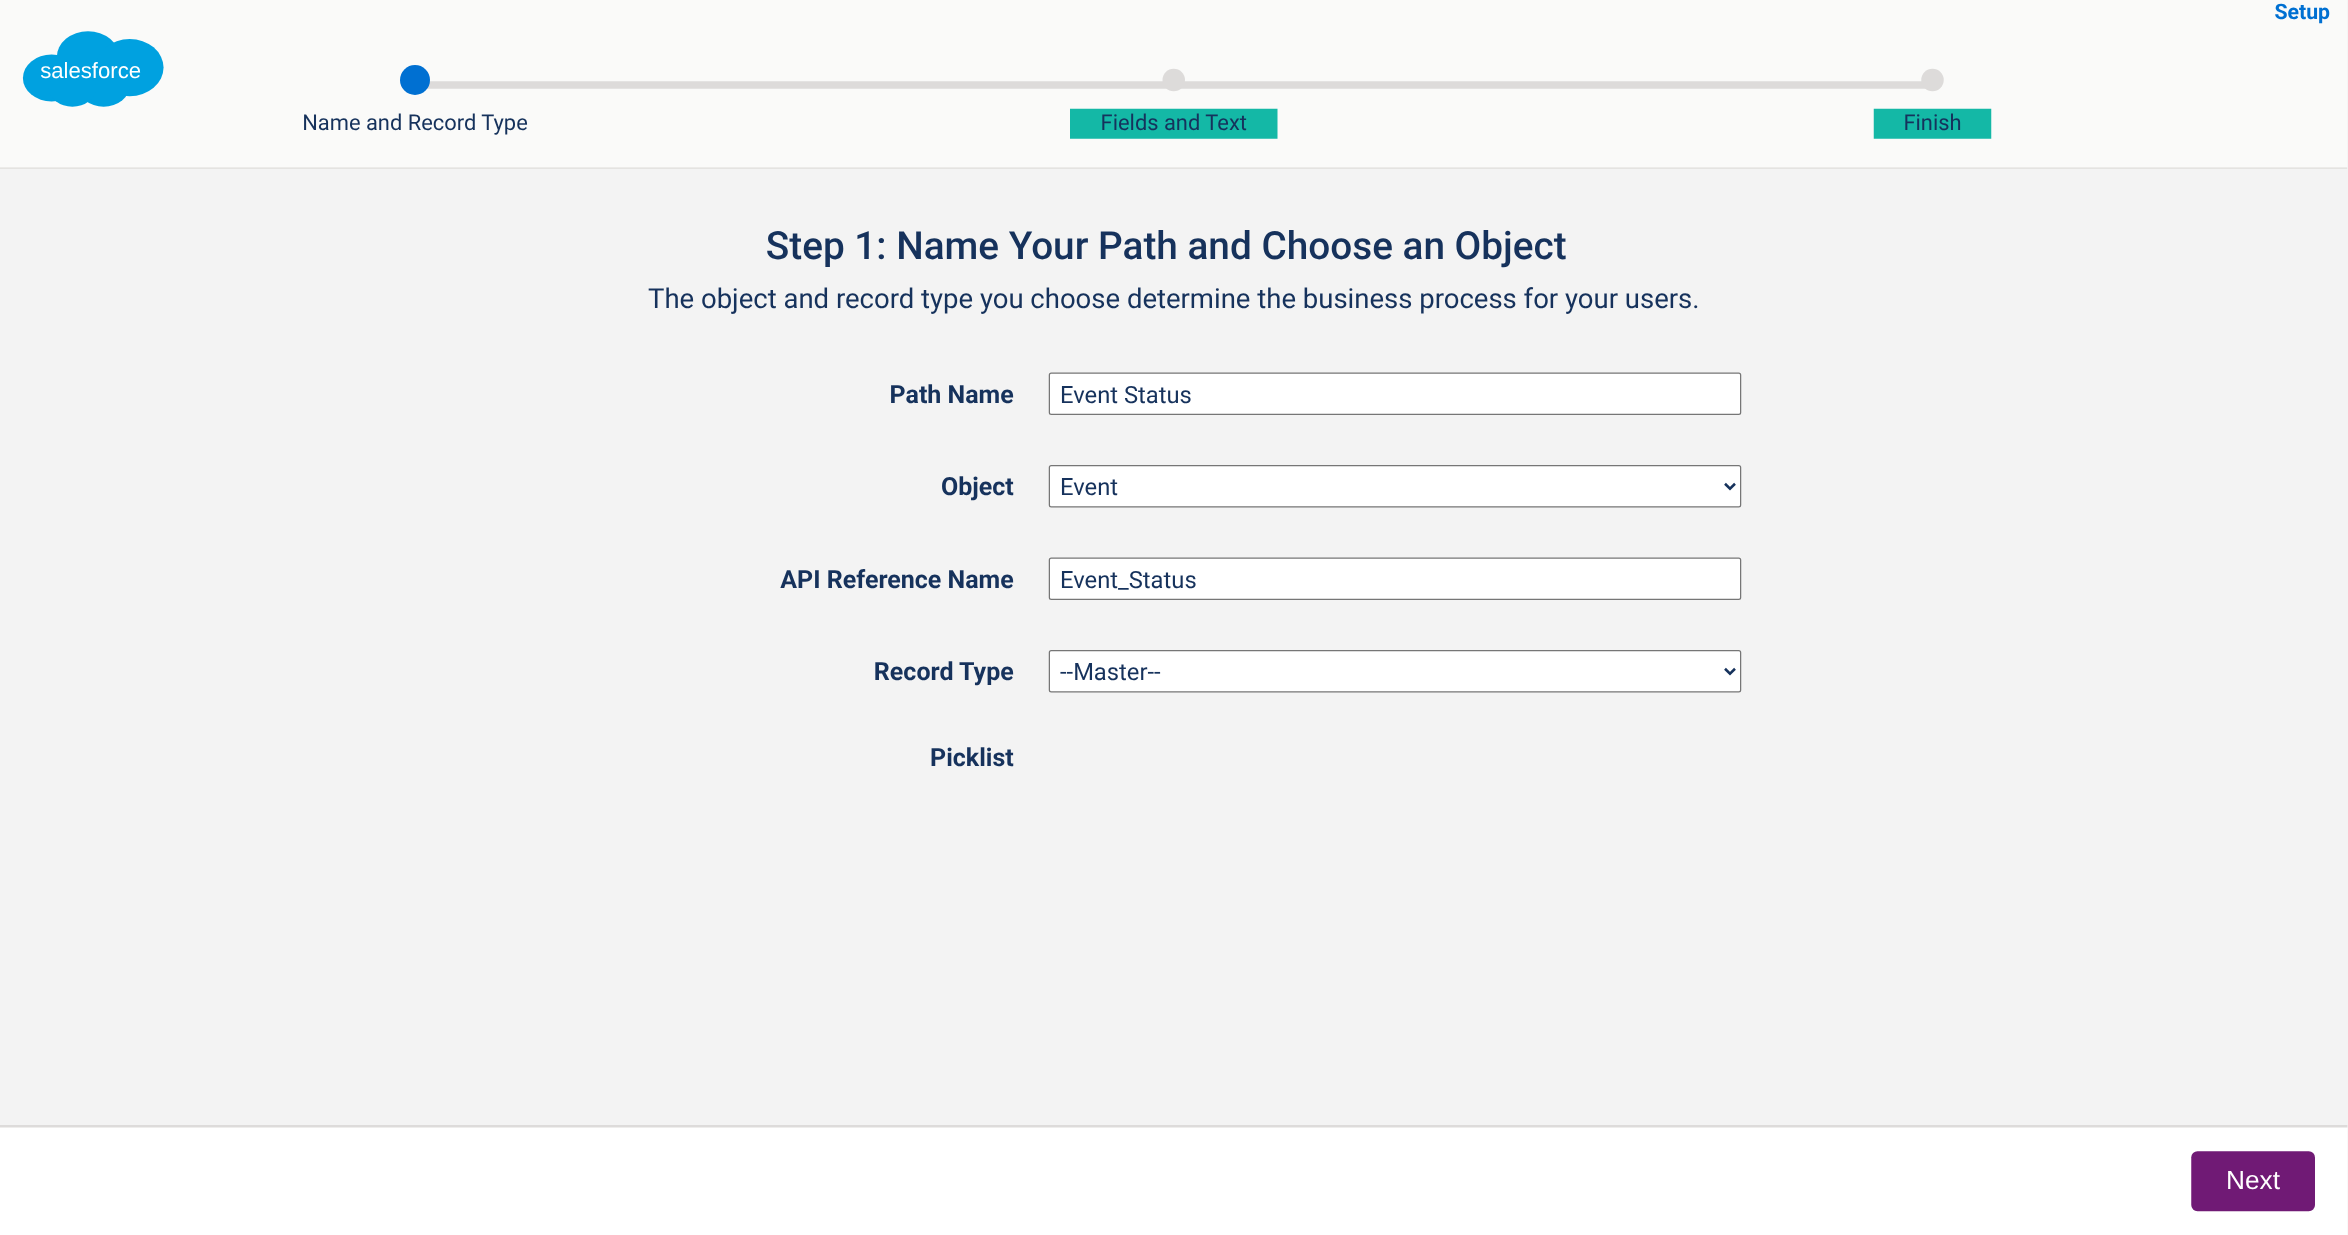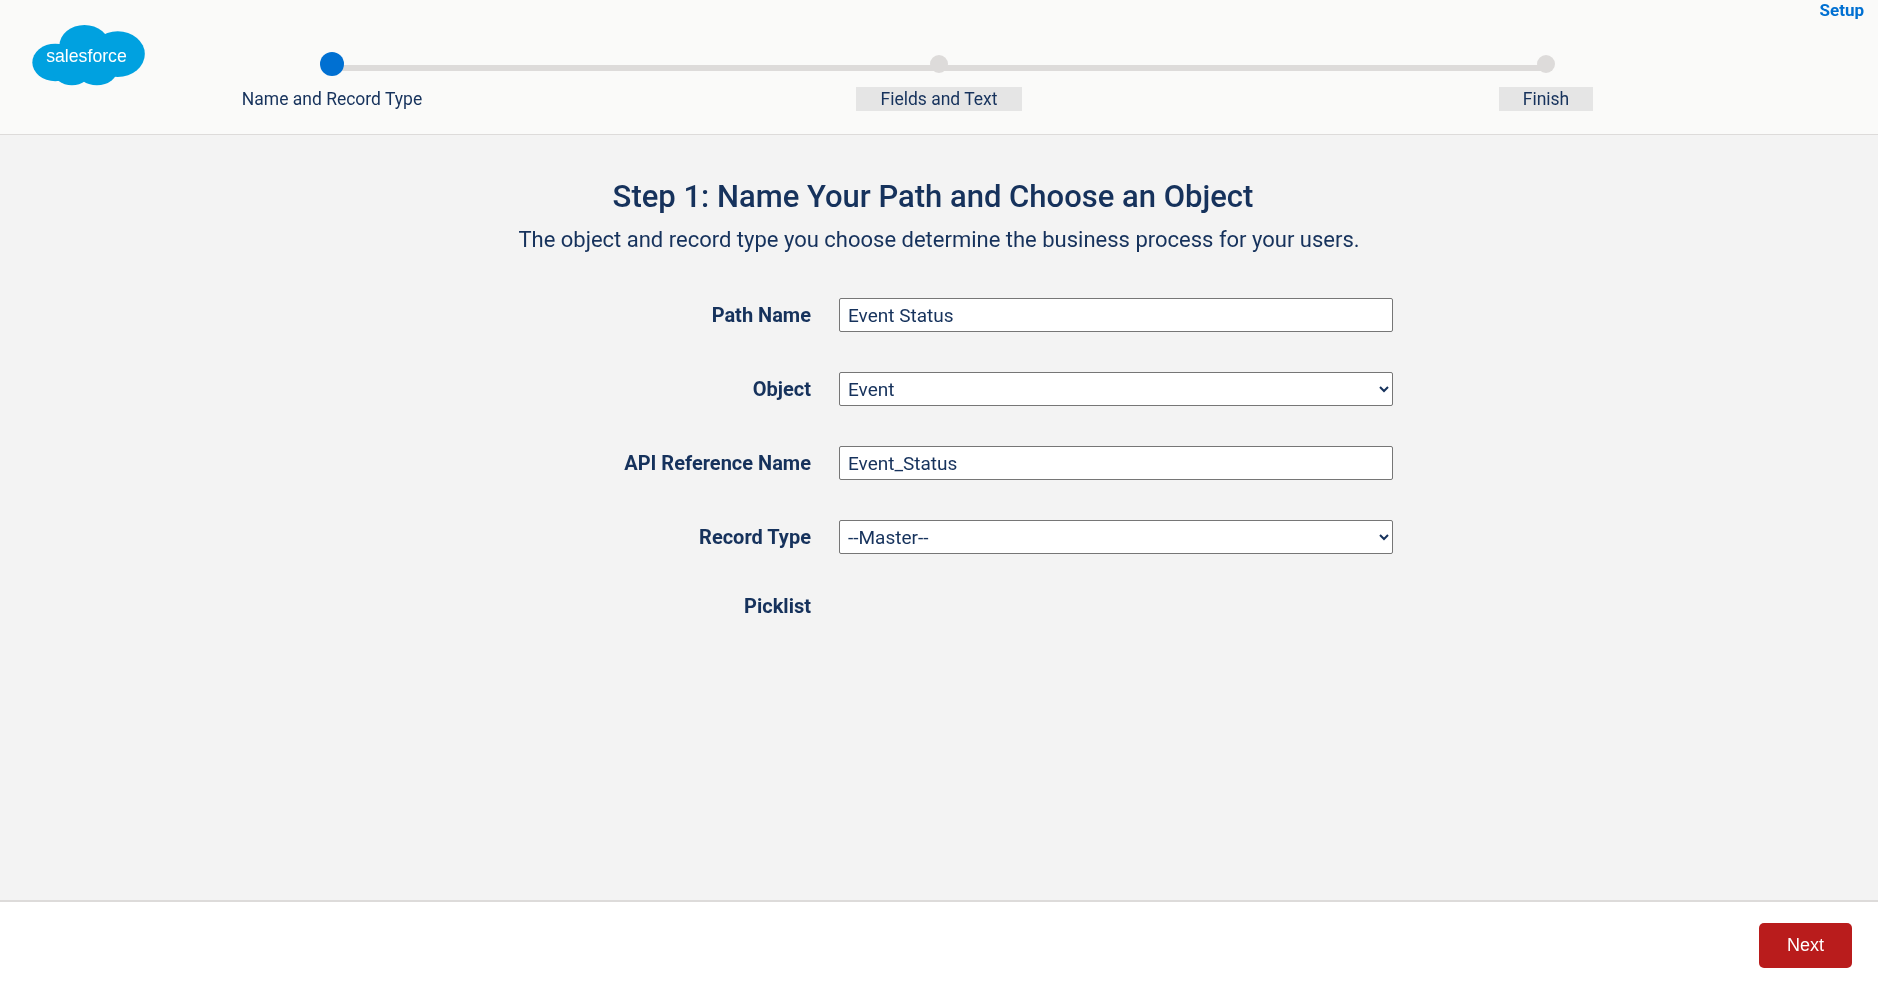--- a/index.html
+++ b/index.html
@@ -14,21 +14,21 @@
   
   .header {
     position: relative;
     height: 135px;
     background: #fafaf9;
     border-bottom: 1px solid #dddbda;
   }
   .logo {
     position: absolute;
     top: 8px;
-    left: 24px;
+    left: 10px;
     width: 125px;
     height: 88px;
   }
   .setup-link {
     position: absolute;
     top: 0;
     right: 14px;
     color: #0070d2;
     font-weight: 700;
     font-size: 17px;
@@ -69,21 +69,21 @@
     z-index: 2;
   }
   .step.active .step-dot {
     width: 24px; height: 24px;
     background: #0070d2;
     margin-top: -3px;
     margin-bottom: 11px;
   }
   .step-label-bg {
     display: inline-block;
-    background: #e5e5e5;
+    background: #14b8a6;
     padding: 2px 24px;
     font-size: 17.5px;
     color: #16325c;
   }
   .step.active .step-label-bg {
     background: transparent;
     padding: 2px 0;
   }
   
   .main {
@@ -148,25 +148,25 @@
     left: 0; right: 0; bottom: 0;
     height: 88px;
     border-top: 2px solid #dddbda;
     background: #fff;
     display: flex;
     justify-content: flex-end;
     align-items: center;
     padding-right: 26px;
   }
   .btn-next {
-    background: #b91c1c;
+    background: #701a75;
     color: #fff;
     border: none;
     border-radius: 5px;
-    font-size: 18px;
+    font-size: 21px;
     font-weight: 400;
     padding: 12px 28px;
     cursor: pointer;
   }
 </style>
 </head>
 <body>
 
 <div class="header">
   <div class="logo">

